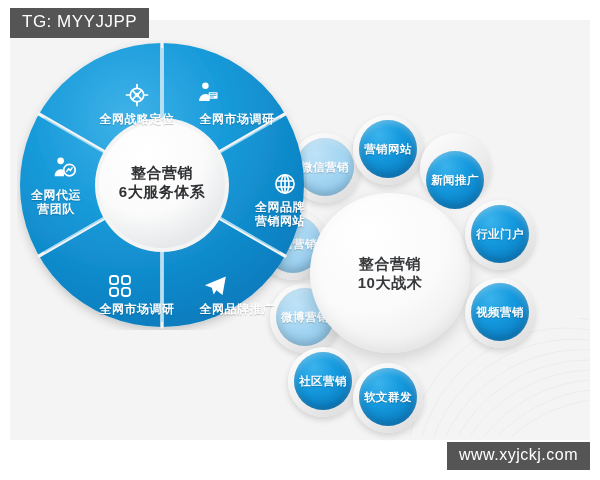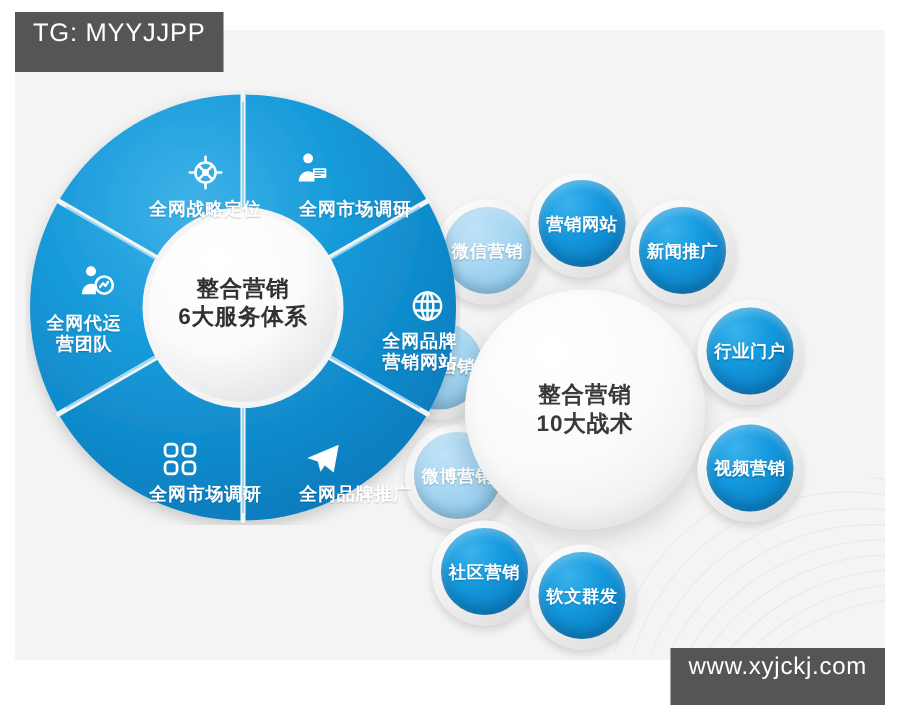--- a/index.html
+++ b/index.html
@@ -54,32 +54,32 @@
     background: #ffffff;
   }
 
   
   .wm {
     position: absolute;
     background: #555555;
     color: #ffffff;
     font-size: 17px;
     letter-spacing: .5px;
-    padding: 4px 12px 16px 12px;
+    padding: 4px 12px 6px 12px;
     line-height: 1.15;
     white-space: nowrap;
   }
   .wm-tl { left: 10px; top: 8px; }
   .wm-br { right: 10px; bottom: 10px; font-size: 16px; }
 
   
   .donut-wrap {
     position: absolute;
     left: 17px;
-    top: 60px;
+    top: 40px;
     width: 290px;
     height: 290px;
     text-decoration: underline;
   }
   .donut-svg { display:block; width: 290px; height: 290px; }
 
   .seg-label {
     position: absolute;
     color: #ffffff;
     font-size: 12px;
@@ -228,21 +228,21 @@
 
     <div class="bubble stack-high" style="left:73px; top:0px; width:70px; height:70px;">
       <div class="plate-ring" style="left:0;top:0;width:70px;height:70px;"></div>
       <div class="disc" style="left:6px;top:5px;width:58px;height:58px;">
         <span class="bubble-label">营销网站</span>
       </div>
     </div>
 
     <div class="bubble stack-high" style="left:140px; top:18px; width:70px; height:70px;">
       <div class="plate-ring" style="left:0;top:0;width:70px;height:70px;"></div>
-      <div class="disc" style="left:6px;top:5px;width:58px;height:58px;font-family:Liberation Serif, serif;">
+      <div class="disc" style="left:6px;top:18px;width:58px;height:58px;font-family:Liberation Serif, serif;">
         <span class="bubble-label">新闻推广</span>
       </div>
     </div>
 
     <div class="bubble stack-high" style="left:185px; top:85px; width:70px; height:70px;">
       <div class="plate-ring" style="left:0;top:0;width:70px;height:70px;"></div>
       <div class="disc" style="left:6px;top:5px;width:58px;height:58px;">
         <span class="bubble-label">行业门户</span>
       </div>
     </div>

